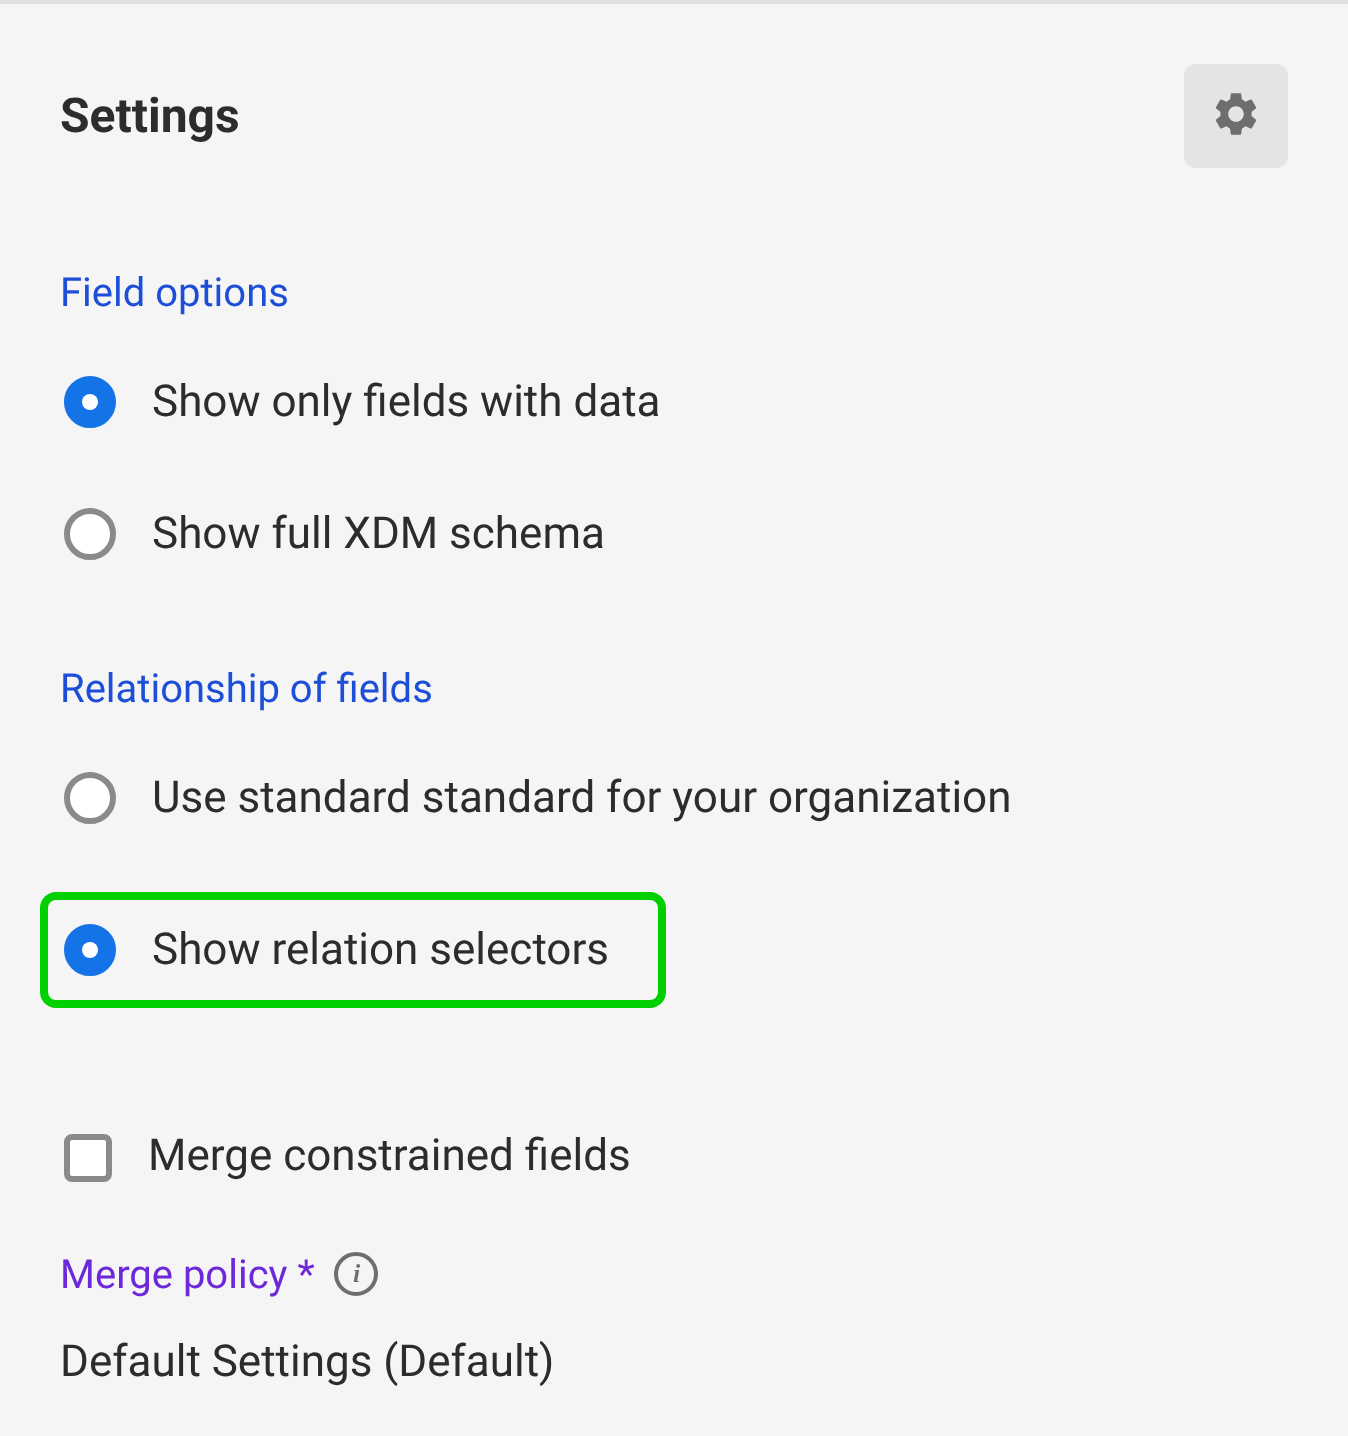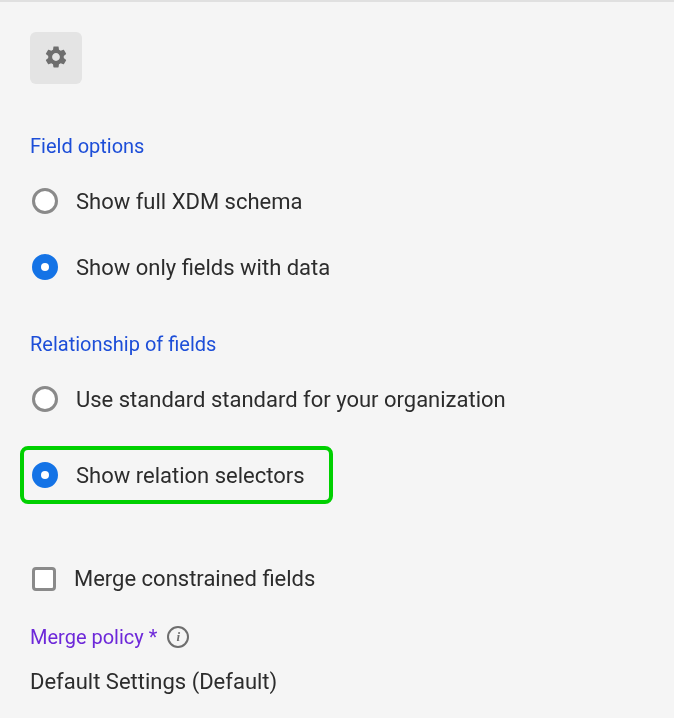--- a/index.html
+++ b/index.html
@@ -133,39 +133,40 @@
     .merge-value {
       font-size: 22px;
       color: #2c2c2c;
     }
   </style>
 </head>
 <body>
 
 <div class="panel">
   <div class="header">
+    <div class="title">Settings</div>
     <button class="gear-btn">
       <span>
         <svg width="26" height="26" viewBox="0 0 24 24" fill="#6e6e6e">
           <path d="M19.14,12.94c0.04-0.3,0.06-0.61,0.06-0.94c0-0.32-0.02-0.64-0.07-0.94l2.03-1.58c0.18-0.14,0.23-0.41,0.12-0.61 l-1.92-3.32c-0.12-0.22-0.37-0.29-0.59-0.22l-2.39,0.96c-0.5-0.38-1.03-0.7-1.62-0.94L14.4,2.81c-0.04-0.24-0.24-0.41-0.48-0.41 h-3.84c-0.24,0-0.43,0.17-0.47,0.41L9.25,5.35C8.66,5.59,8.12,5.92,7.63,6.29L5.24,5.33c-0.22-0.08-0.47,0-0.59,0.22L2.74,8.87 C2.62,9.08,2.66,9.34,2.86,9.48l2.03,1.58C4.84,11.36,4.8,11.69,4.8,12s0.02,0.64,0.07,0.94l-2.03,1.58 c-0.18,0.14-0.23,0.41-0.12,0.61l1.92,3.32c0.12,0.22,0.37,0.29,0.59,0.22l2.39-0.96c0.5,0.38,1.03,0.7,1.62,0.94l0.36,2.54 c0.05,0.24,0.24,0.41,0.48,0.41h3.84c0.24,0,0.44-0.17,0.47-0.41l0.36-2.54c0.59-0.24,1.13-0.56,1.62-0.94l2.39,0.96 c0.22,0.08,0.47,0,0.59-0.22l1.92-3.32c0.12-0.22,0.07-0.47-0.12-0.61L19.14,12.94z M12,15.6c-1.98,0-3.6-1.62-3.6-3.6 s1.62-3.6,3.6-3.6s3.6,1.62,3.6,3.6S13.98,15.6,12,15.6z"></path>
         </svg>
       </span>
     </button>
   </div>
 
   <div class="section-label">Field options</div>
 
   <div class="option-row">
-    <div class="radio"></div>
-    <div class="option-label">Show full XDM schema</div>
+    <div class="radio selected"></div>
+    <div class="option-label">Show only fields with data</div>
   </div>
 
   <div class="option-row">
-    <div class="radio selected"></div>
-    <div class="option-label">Show only fields with data</div>
+    <div class="radio"></div>
+    <div class="option-label">Show full XDM schema</div>
   </div>
 
   <div class="section-gap"></div>
 
   <div class="section-label">Relationship of fields</div>
 
   <div class="option-row">
     <div class="radio"></div>
     <div class="option-label">Use standard standard for your organization</div>
   </div>

